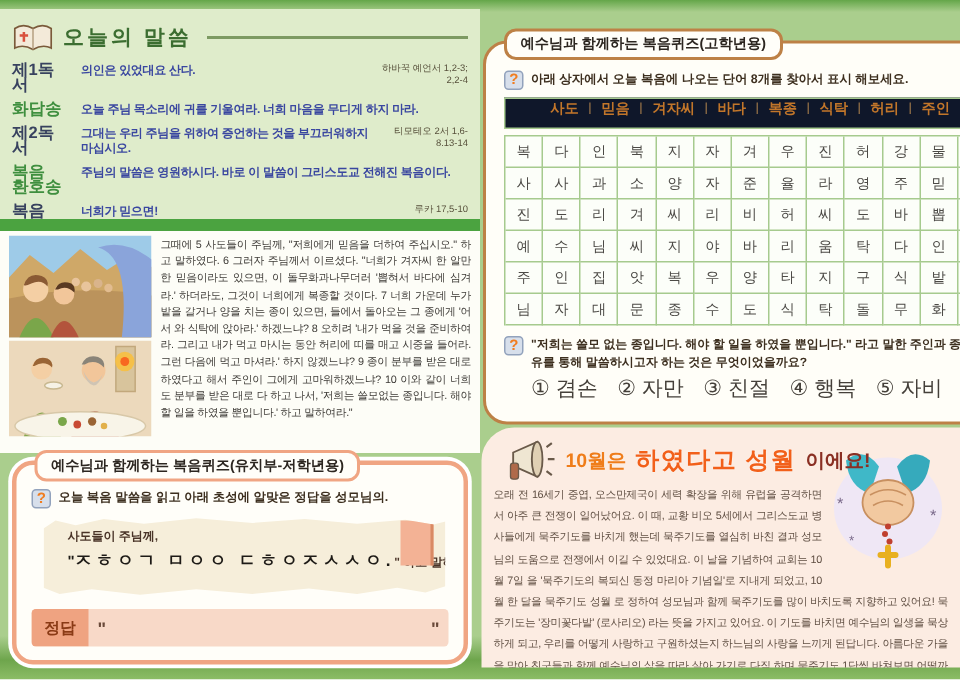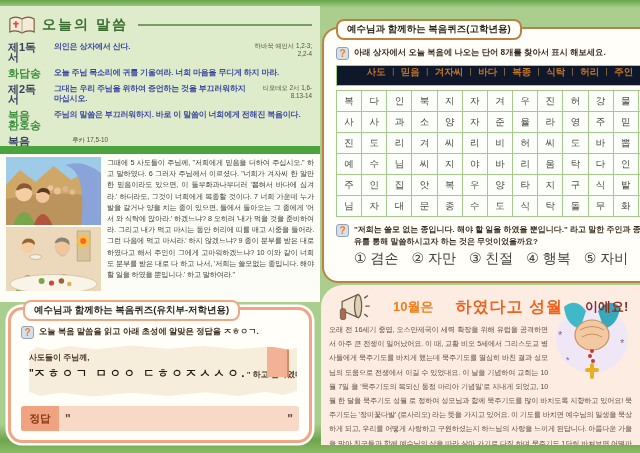--- a/index.html
+++ b/index.html
@@ -39,21 +39,21 @@
   .pill { position:absolute; top:-10px; left:12px; background:#fffef9; border:2px solid #f0a583;
           border-radius:8px; padding:2px 9px; font-size:9.5px; font-weight:bold; color:#2c2620;
           white-space:nowrap; }
   .q-row { display:flex; align-items:flex-start; gap:5px; }
   .q-icon { width:13px; height:13px; min-width:13px; background:#d7dfeb; border:1px solid #92a2bc;
             border-radius:3px; color:#f07d20; font-size:10px; font-weight:bold; line-height:11px;
             text-align:center; }
   .q-text { font-size:8.3px; font-weight:bold; color:#3d2f1f; line-height:11px; }
   .paper { position:relative; margin:6px 2px 0 8px; background:#f6eeda; height:52px;
            clip-path:polygon(0 14%,3% 4%,8% 10%,15% 2%,25% 8%,38% 1%,52% 7%,65% 2%,78% 8%,90% 3%,97% 9%,100% 5%,100% 88%,95% 96%,88% 90%,78% 98%,66% 91%,52% 98%,38% 92%,24% 99%,12% 92%,4% 98%,0 90%);
-           padding:7px 10px 0 0; }
+           padding:7px 10px 0 16px; }
   .paper-tape { position:absolute; right:8px; top:2px; width:22px; height:30px; background:#f3b295;
                 border-right:2px solid #d98a64; }
   .paper-line1 { font-size:8px; font-weight:bold; color:#4a3428; }
   .paper-line2 { margin-top:3px; font-size:8px; font-weight:bold; color:#4a3428; white-space:nowrap; }
   .consonants { font-size:11.5px; font-weight:bold; color:#1d1a16; letter-spacing:2.5px; }
   .pq { font-size:10px; color:#1d1a16; }
   .answer-row { display:flex; margin-top:9px; height:25px; background:#f8d9c8; border-radius:3px;
                 align-items:center; overflow:hidden; }
   .answer-label { width:38px; min-width:38px; height:100%; background:#efa381; color:#8a3a15;
                   font-size:10.5px; font-weight:bold; display:flex; align-items:center;
@@ -75,21 +75,21 @@
   .ws-cell { height:21px; border-right:1px solid #a6ca8e; border-bottom:1px solid #a6ca8e;
              font-size:9.5px; color:#4c4a46; display:flex; align-items:center; justify-content:center; }
   .q2 { margin-top:7px; }
   .q2 .q-text { font-size:8px; line-height:11.5px; }
   .options-row { margin-top:3px; margin-left:18px; display:flex; gap:13px; }
   .opt { font-size:14px; color:#45403a; white-space:nowrap; }
 
   
   .rosary { position:absolute; left:321px; top:285px; width:319px; height:160px;
             background:#fcece2; border-radius:22px 0 0 0; padding:6px 8px 0 8px; overflow:hidden; }
-  .rosary-header { display:flex; align-items:center; gap:22px; height:32px; margin-left:2px; }
+  .rosary-header { display:flex; align-items:center; gap:6px; height:32px; margin-left:2px; }
   .rosary-t1 { font-size:13px; font-weight:bold; color:#ef7d1a; white-space:nowrap; }
   .rosary-t2 { font-size:16px; font-weight:bold; color:#f2601a; letter-spacing:1px;
                text-shadow:0 0 1px #fff; white-space:nowrap; }
   .rosary-t3 { font-size:13px; font-weight:bold; color:#8a2f23; white-space:nowrap; }
   .hands-wrap { float:right; width:80px; height:86px; margin:-26px 0 2px 4px; }
   .rosary-body { font-size:7.2px; line-height:14.2px; color:#5f4e42; text-align:justify;
                  letter-spacing:-0.2px; }
 </style>
 </head>
 <body>
@@ -102,38 +102,39 @@
         <path d="M2 4 Q8 0 15 4 Q22 0 28 4 L28 18 Q22 15 15 19 Q8 15 2 18 Z" fill="#f3ead9" stroke="#7a5a3a" stroke-width="1.2"></path>
         <path d="M15 4 L15 19" stroke="#b09a7a" stroke-width="1"></path>
         <path d="M8.5 6.5 L8.5 13.5 M5.5 9 L11.5 9" stroke="#d9503c" stroke-width="1.8"></path>
       </svg>
       <span class="tw-title">오늘의 말씀</span>
       <span class="tw-line"></span>
     </div>
     <div class="tw-table">
         <div class="tw-row">
           <div class="tw-label" style="color: rgb(56, 66, 95);">제1독서</div>
-          <div class="tw-text">의인은 상자에서 산다.</div>
+          <div class="tw-text">의인은 있었대요 산다.</div>
           <div class="tw-ref">하바꾹 예언서 1,2-3; 2,2-4</div>
         </div>
         <div class="tw-row">
           <div class="tw-label" style="color: rgb(63, 143, 63);">화답송</div>
           <div class="tw-text">오늘 주님 목소리에 귀를 기울여라. 너희 마음을 무디게 하지 마라.</div>
         </div>
         <div class="tw-row">
           <div class="tw-label" style="color: rgb(56, 66, 95);">제2독서</div>
           <div class="tw-text">그대는 우리 주님을 위하여 증언하는 것을 부끄러워하지 마십시오.</div>
           <div class="tw-ref">티모테오 2서 1,6-8.13-14</div>
         </div>
         <div class="tw-row">
           <div class="tw-label" style="color: rgb(63, 143, 63);">복음 환호송</div>
-          <div class="tw-text">주님의 말씀은 부끄러워하지. 바로 이 말씀이 너희에게 전해진 복음이다.</div>
+          <div class="tw-text">주님의 말씀은 영원하시다. 바로 이 말씀이 그리스도교 전해진 복음이다.</div>
         </div>
         <div class="tw-row">
           <div class="tw-label" style="color: rgb(56, 66, 95);">복음</div>
+          <div class="tw-text">너희가 믿으면!</div>
           <div class="tw-ref">루카 17,5-10</div>
         </div>
       </div>
   </section>
 
   <div class="green-divider"></div>
 
   <section class="gospel">
     <div class="gospel-imgs">
       <svg viewBox="0 0 96 68" height="68" preserveAspectRatio="none">
@@ -172,21 +173,21 @@
           <circle cx="64" cy="57" r="2.2" fill="#e2b04a"></circle>
       </svg>
     </div>
     <p class="gospel-text">그때에 5 사도들이 주님께, "저희에게 믿음을 더하여 주십시오." 하고 말하였다. 6 그러자 주님께서 이르셨다. "너희가 겨자씨 한 알만 한 믿음이라도 있으면, 이 돌무화과나무더러 '뽑혀서 바다에 심겨라.' 하더라도, 그것이 너희에게 복종할 것이다. 7 너희 가운데 누가 밭을 갈거나 양을 치는 종이 있으면, 들에서 돌아오는 그 종에게 '어서 와 식탁에 앉아라.' 하겠느냐? 8 오히려 '내가 먹을 것을 준비하여라. 그리고 내가 먹고 마시는 동안 허리에 띠를 매고 시중을 들어라. 그런 다음에 먹고 마셔라.' 하지 않겠느냐? 9 종이 분부를 받은 대로 하였다고 해서 주인이 그에게 고마워하겠느냐? 10 이와 같이 너희도 분부를 받은 대로 다 하고 나서, '저희는 쓸모없는 종입니다. 해야 할 일을 하였을 뿐입니다.' 하고 말하여라."</p>
   </section>
 
   <section class="quiz-jr">
     <div class="pill">예수님과 함께하는 복음퀴즈(유치부-저학년용)</div>
     <div class="q-row">
       <span class="q-icon">?</span>
-      <span class="q-text">오늘 복음 말씀을 읽고 아래 초성에 알맞은 정답을 ㅈㅎㅇㄱ.</span>
+      <span class="q-text">오늘 복음 말씀을 읽고 아래 초성에 알맞은 정답을 성모님의.</span>
     </div>
     <div class="paper">
       <div class="paper-tape"></div>
       <div class="paper-line1">사도들이 주님께,</div>
       <div class="paper-line2">
         <span class="pq">"</span><span class="consonants">ㅈㅎㅇㄱ ㅁㅇㅇ ㄷㅎㅇㅈㅅㅅㅇ.</span><span>" 하고 말하였다.</span>
       </div>
     </div>
     <div class="answer-row">
       <div class="answer-label">정답</div>

